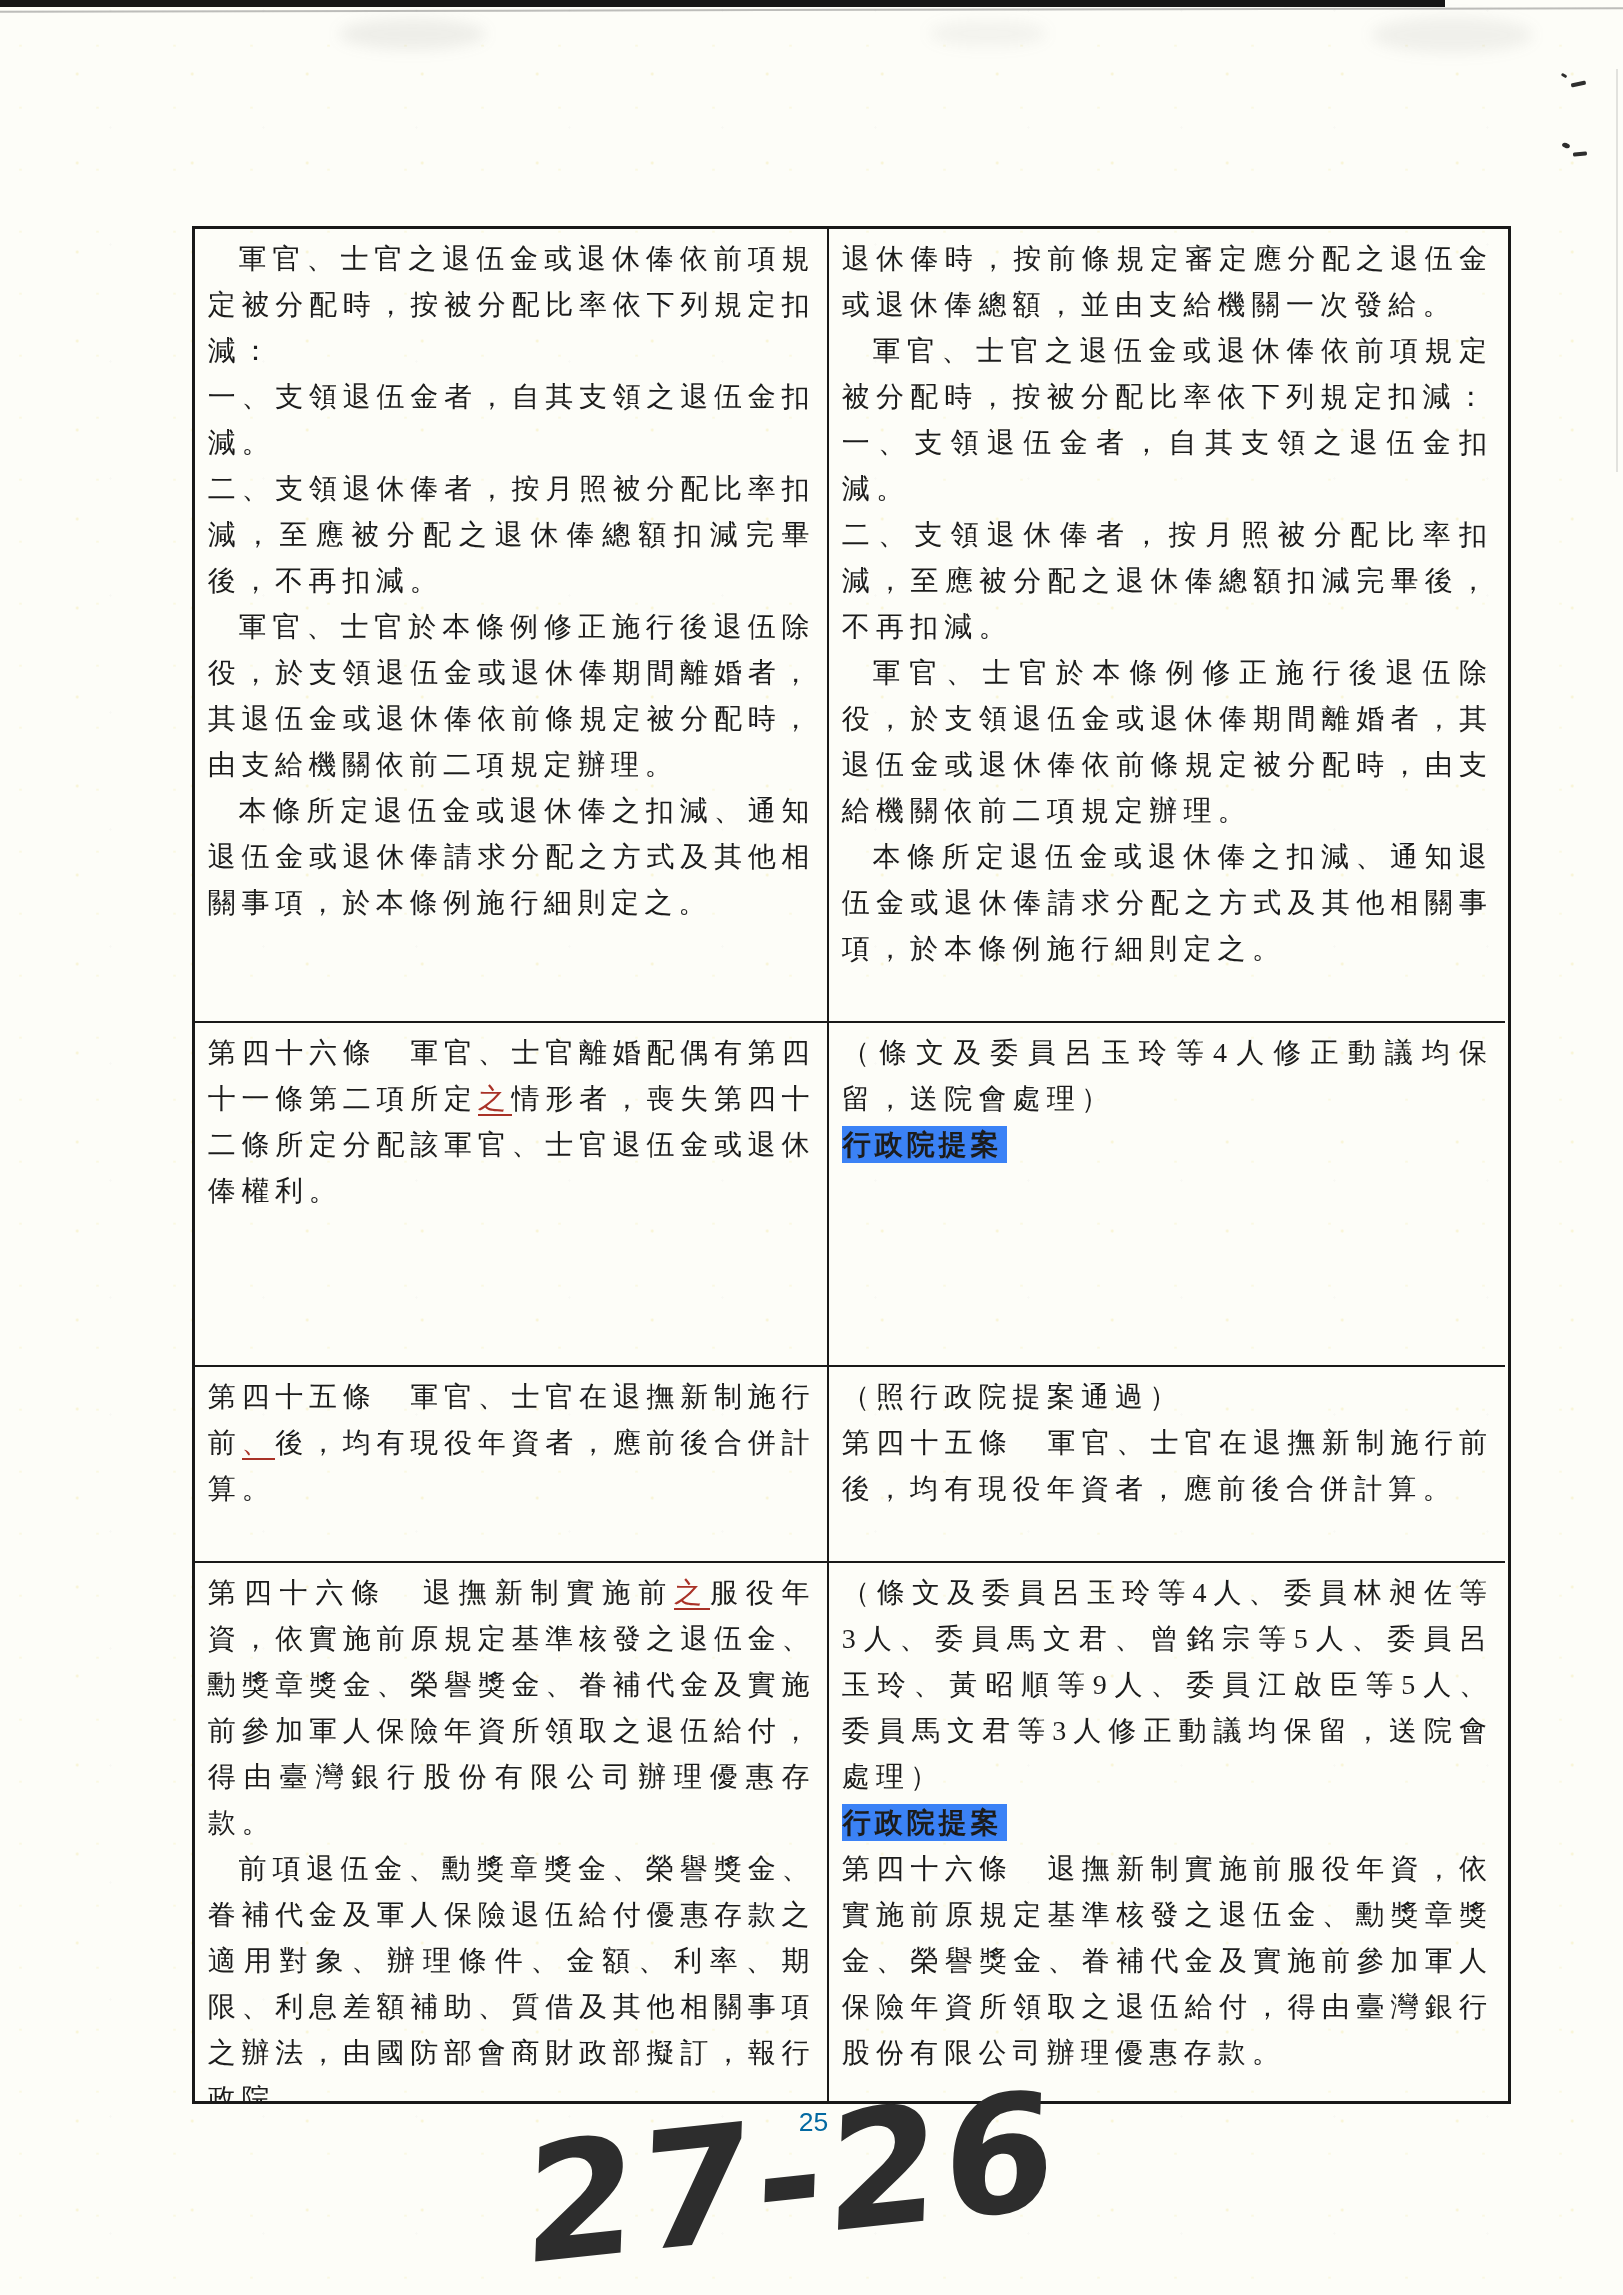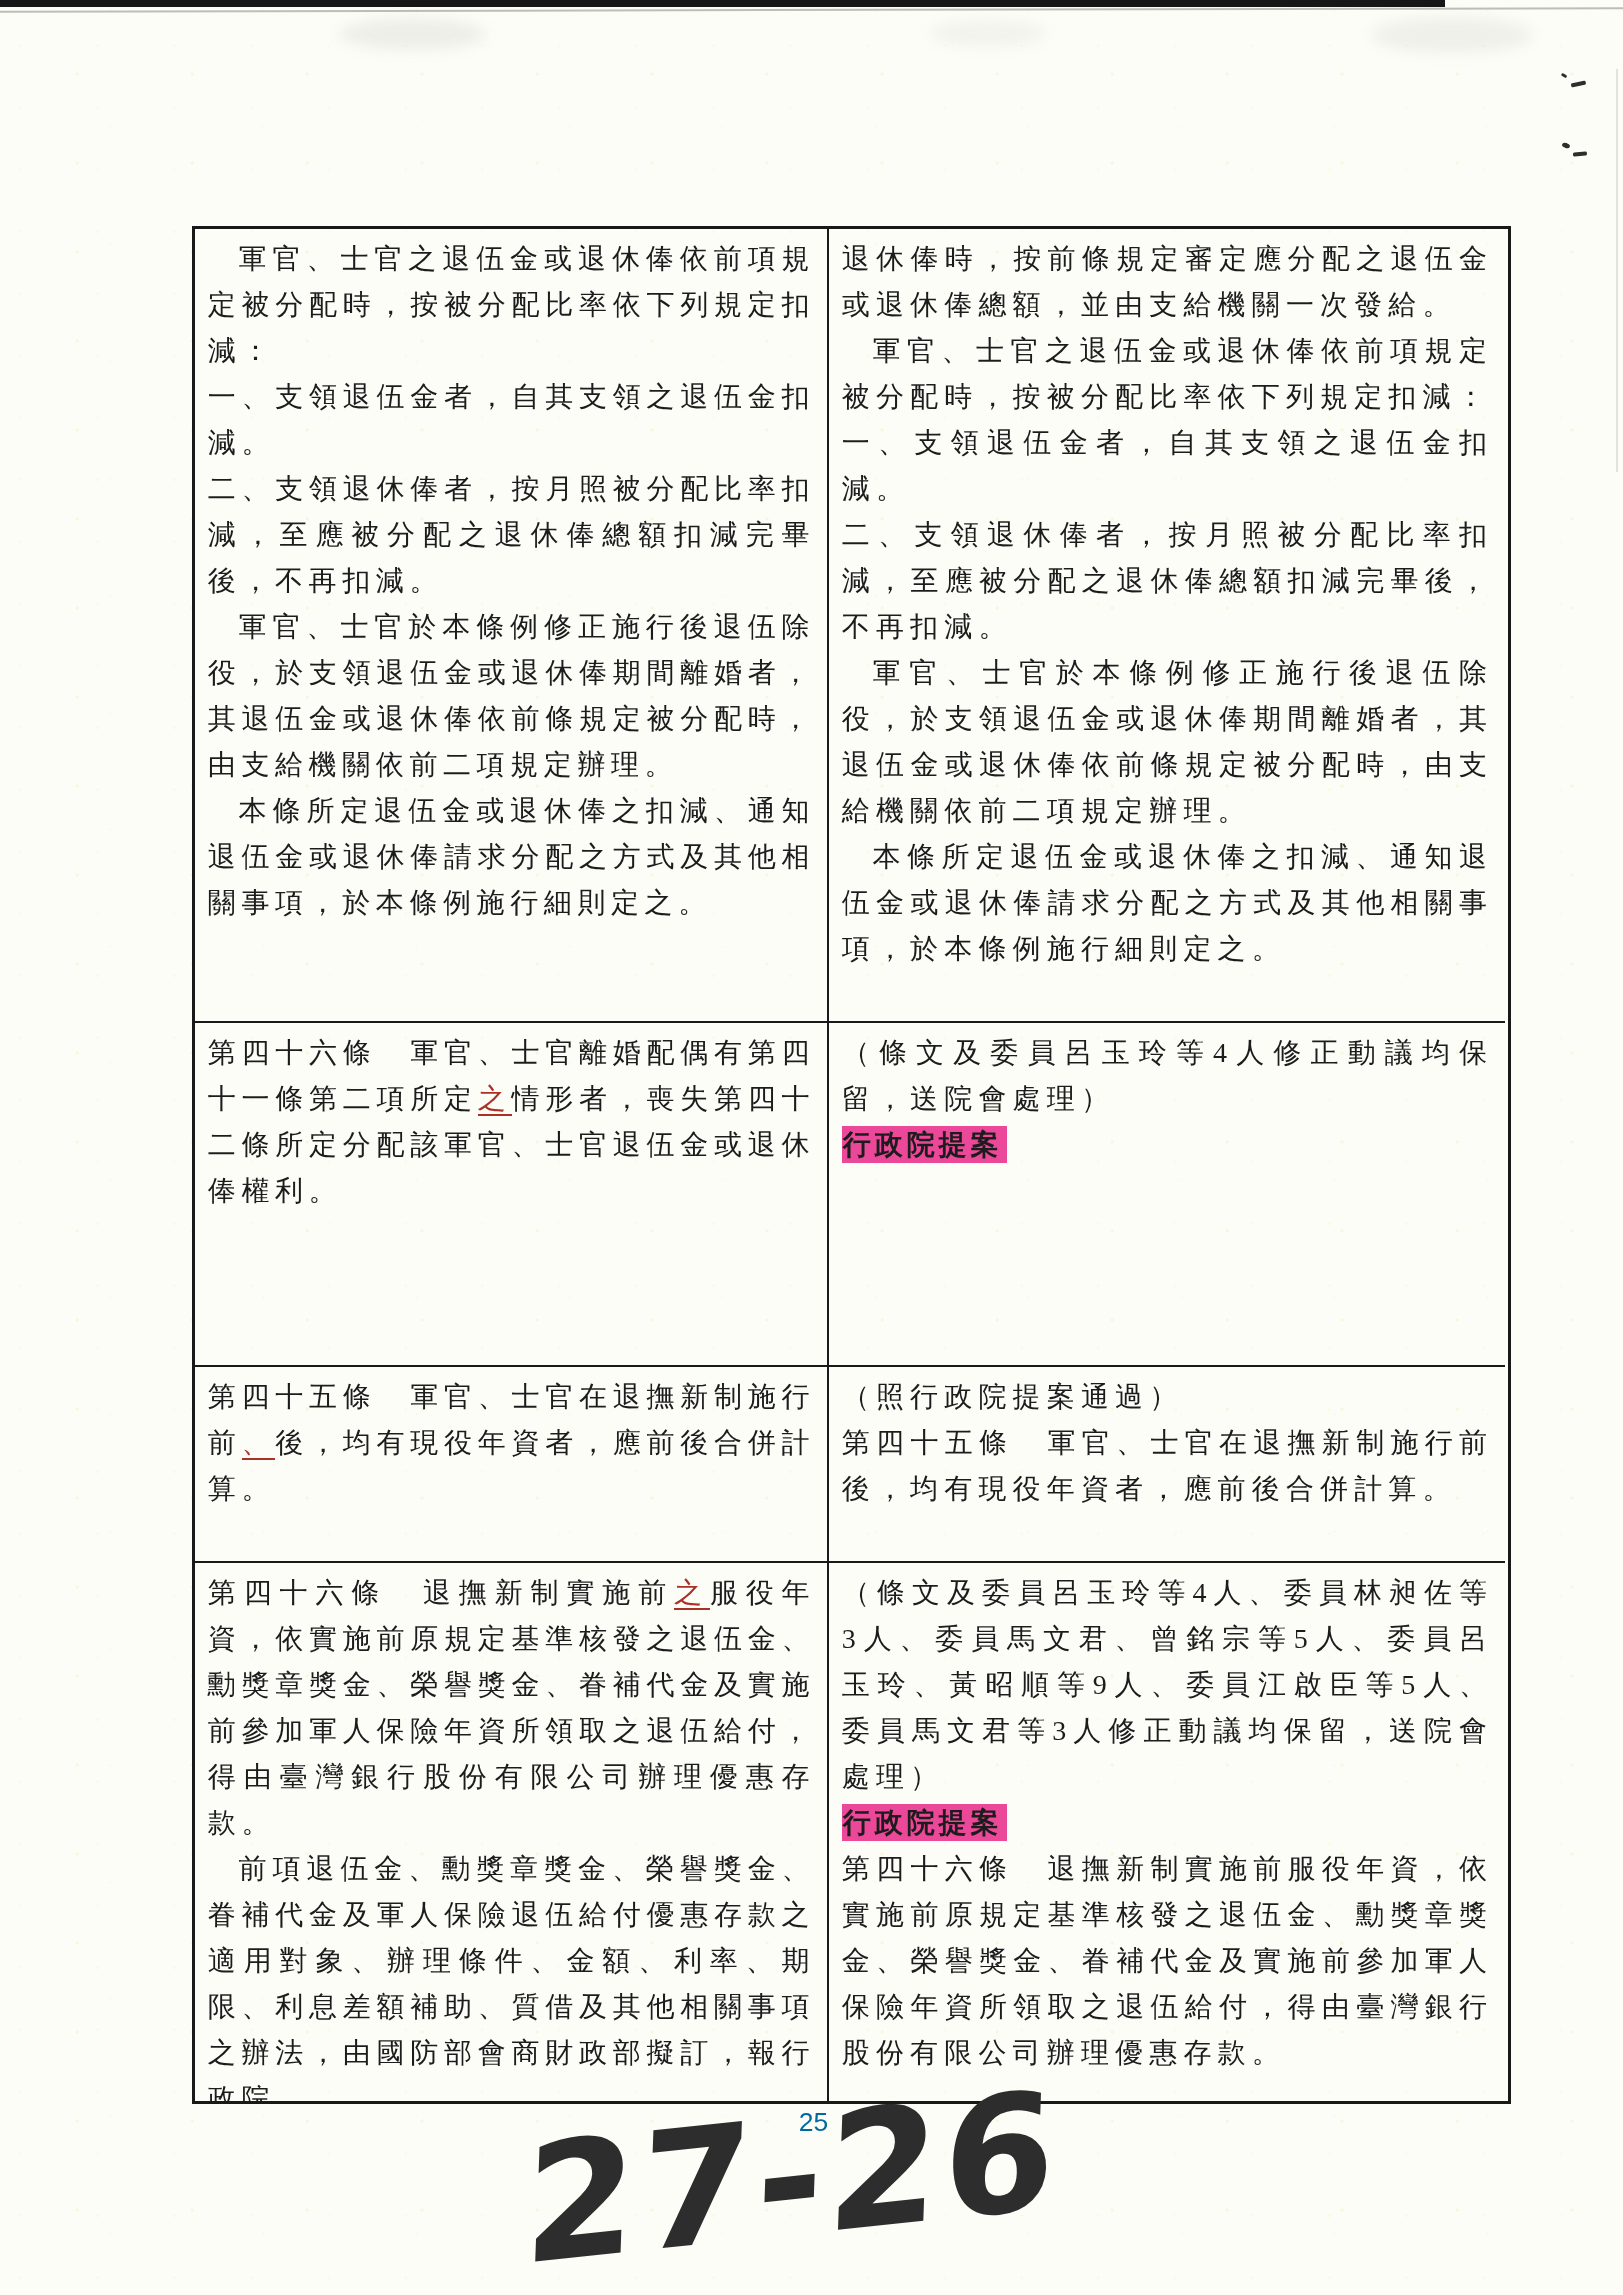--- a/index.html
+++ b/index.html
@@ -43,21 +43,21 @@
     padding:6.9px 11.8px 0 12.8px;
     font-size:28px;line-height:46px;
   }
   .c-left{border-right:2.5px solid #191919;letter-spacing:0.20em;}
   .c-right{letter-spacing:0.22em;}
   .rb{border-bottom:2.5px solid #191919;}
   .para{margin:0;text-align:justify;text-justify:inter-ideograph;}
   .para.indent{text-indent:1.1em;}
   .mark-red{color:#a93227;border-bottom:2.9px solid #a93227;padding-bottom:0.5px;}
   .hl{
-    background:#ec4899;font-weight:700;letter-spacing:0.14em;
+    background:#3b82f6;font-weight:700;letter-spacing:0.14em;
     font-family:"Liberation Sans","DejaVu Sans",sans-serif;
     padding:2.9px 4.9px 2.9px 1px;
   }
   .page-number{
     position:absolute;left:762px;top:2107px;width:103px;text-align:center;
     font-size:26.5px;color:#0369a1;font-family:"Liberation Sans","DejaVu Sans",sans-serif;
   }
   .handwritten{
     position:absolute;left:523px;top:2097px;width:541px;
     font-size:162px;line-height:1;font-weight:700;color:#2d2d2d;

